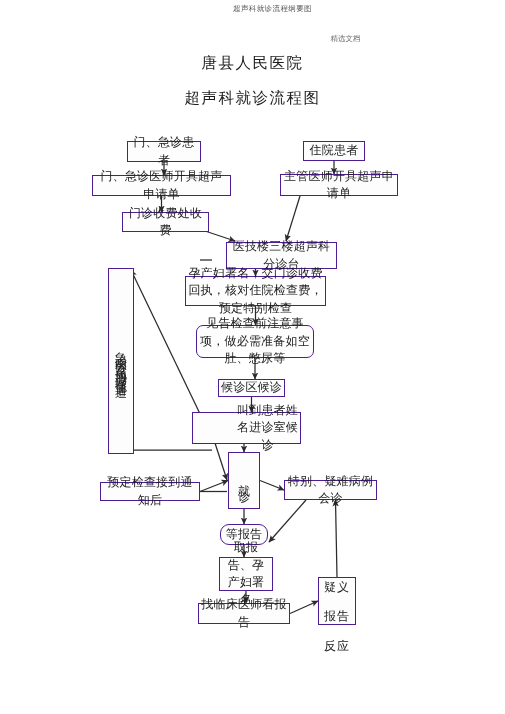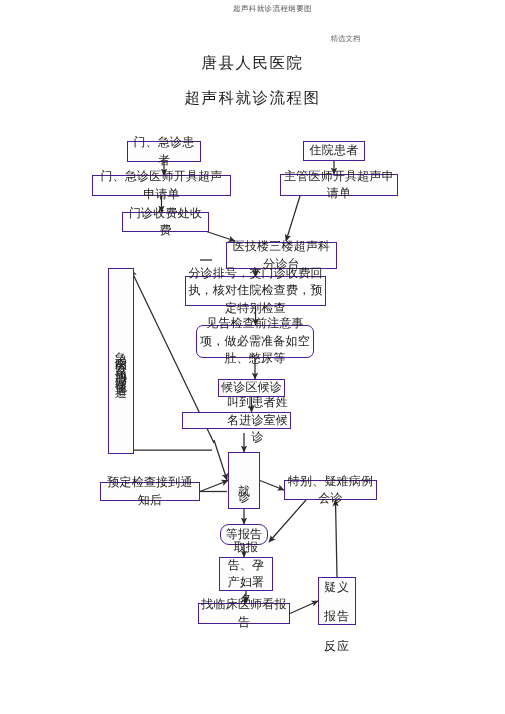--- a/index.html
+++ b/index.html
@@ -146,24 +146,24 @@
         <path d="M200,491.5 L227,491.5"></path>
       </g>
   </svg>
   <div id="nodes">
       <div class="node" style="left: 127px; top: 141px; width: 74px; height: 21px;">门、急诊患者</div>
       <div class="node" style="left: 303px; top: 141px; width: 62px; height: 20px;">住院患者</div>
       <div class="node" style="left: 92px; top: 175px; width: 139px; height: 21px;">门、急诊医师开具超声申请单</div>
       <div class="node" style="left: 280px; top: 174px; width: 118px; height: 22px;">主管医师开具超声申请单</div>
       <div class="node" style="left: 122px; top: 212px; width: 87px; height: 20px;">门诊收费处收费</div>
       <div class="node" style="left: 200px; top: 242px; width: 111px; height: 27px; margin-left: 26px;">医技楼三楼超声科分诊台</div>
-      <div class="node" style="left: 185px; top: 276px; width: 141px; height: 30px;">分诊排号，交门诊收费回执，核对住院检查费，预定特别检查</div>
+      <div class="node" style="left: 185px; top: 276px; width: 141px; height: 30px;">孕产妇署名，交门诊收费回执，核对住院检查费，预定特别检查</div>
       <div class="node" style="left: 196px; top: 325px; width: 118px; height: 33px; border-radius: 7px;">见告检查前注意事项，做必需准备如空肚、憋尿等</div>
       <div class="node" style="left: 218px; top: 379px; width: 67px; height: 18px;">候诊区候诊</div>
-      <div class="node" style="left: 182px; top: 412px; width: 109px; height: 17px; padding-left: 44px;">叫到患者姓名进诊室候诊</div>
+      <div class="node" style="left: 192px; top: 412px; width: 109px; height: 32px; padding-left: 44px;">叫到患者姓名进诊室候诊</div>
       <div class="node vertical" style="left: 108px; top: 268px; width: 26px; height: 186px;">急诊由分诊员协调绿色通道</div>
       <div class="node vertical-wide" style="left: 228px; top: 452px; width: 32px; height: 57px;">就诊</div>
       <div class="node" style="left: 100px; top: 482px; width: 100px; height: 19px;">预定检查接到通知后</div>
       <div class="node" style="left: 284px; top: 480px; width: 93px; height: 20px;">特别、疑难病例会诊</div>
       <div class="node" style="left: 220px; top: 524px; width: 48px; height: 21px; border-radius: 9px;">等报告</div>
       <div class="node" style="left: 219px; top: 557px; width: 54px; height: 34px;">取报告、孕产妇署名</div>
       <div class="node" style="left: 198px; top: 603px; width: 92px; height: 21px;">找临床医师看报告</div>
       <div class="node stack" style="left: 318px; top: 577px; width: 38px; height: 48px; gap: 12px;">
         <span>疑义</span>
         <span>报告</span>

